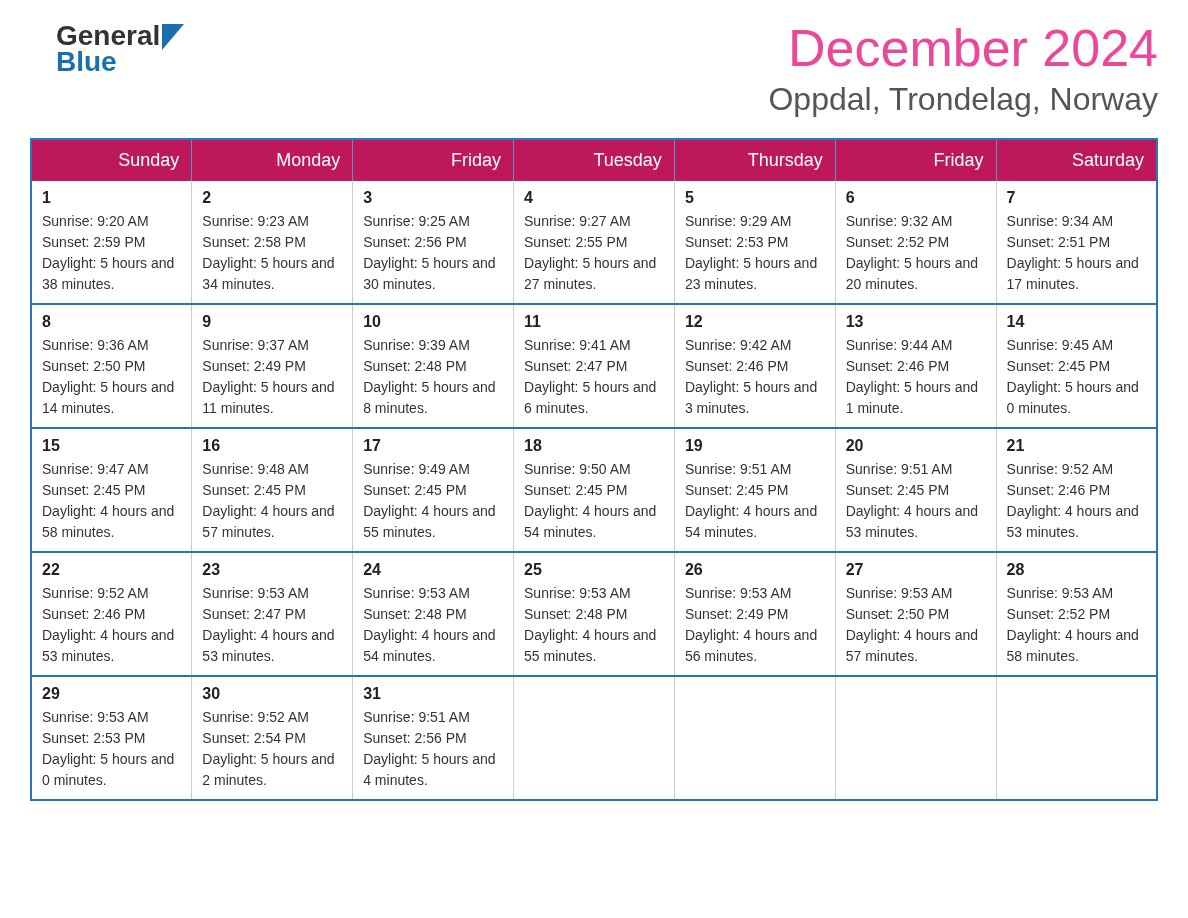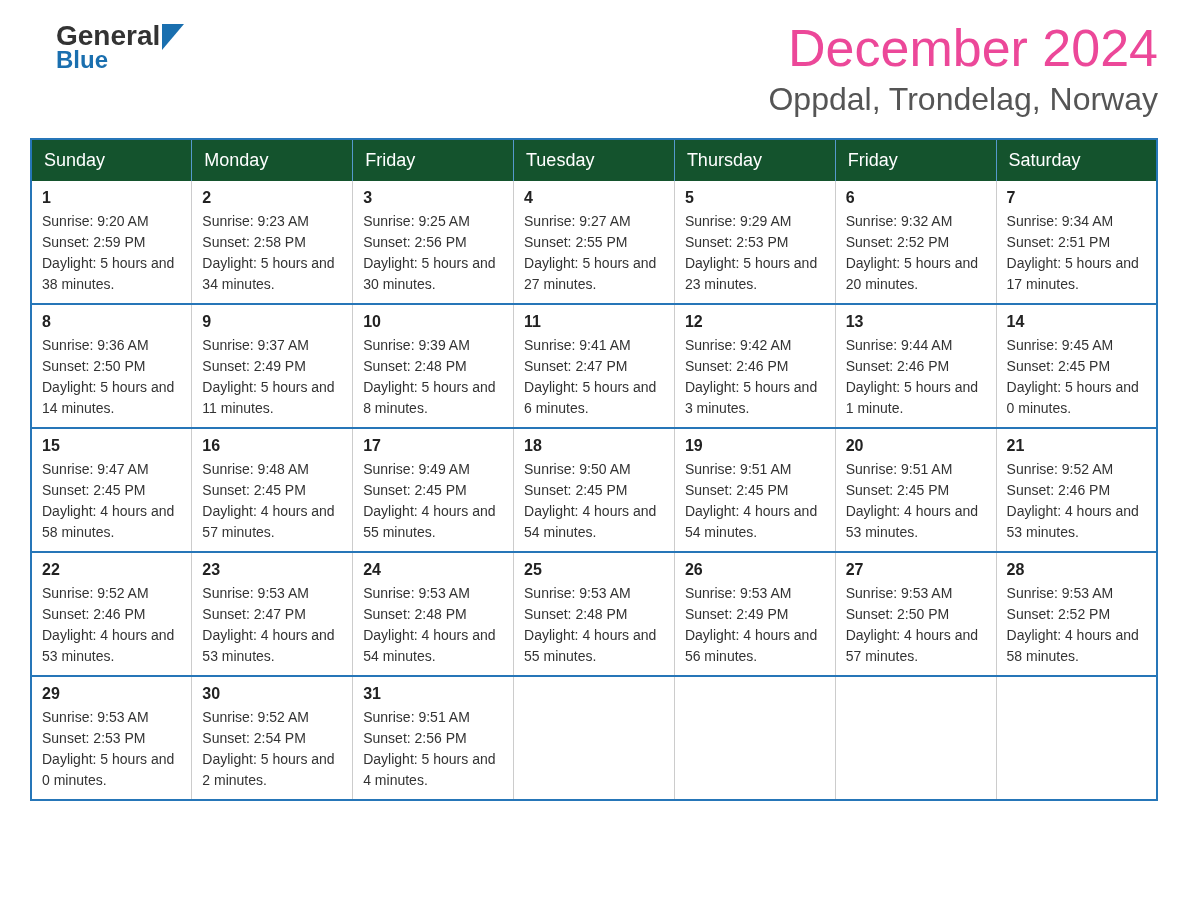--- a/index.html
+++ b/index.html
@@ -16,21 +16,21 @@
       align-items: flex-start;
       margin-bottom: 20px;
       margin-left: 26px;
     }
     .logo-text-general {
       font-size: 28px;
       font-weight: bold;
       color: #333;
     }
     .logo-text-blue {
-      font-size: 24px;
+      font-size: 28px;
       font-weight: bold;
       color: #1a6faf;
     }
     .logo-wrapper {
       display: flex;
       flex-direction: column;
       align-items: flex-start;
     }
     .logo-top-row {
       display: flex;
@@ -49,26 +49,26 @@
       font-size: 32px;
       color: #555;
       margin-top: 4px;
     }
     .calendar-table {
       width: 100%;
       border-collapse: collapse;
       border: 2px solid #2676b8;
     }
     .calendar-table th {
-      background-color: #14532d;
+      background-color: #be185d;
       color: #fff;
       font-size: 18px;
       font-weight: normal;
       padding: 10px 12px;
-      text-align: left;
+      text-align: right;
       border-right: 1px solid #5599cc;
     }
     .calendar-table th:last-child {
       border-right: none;
     }
     .calendar-table td {
       vertical-align: top;
       padding: 8px 10px;
       border-right: 1px solid #ccc;
       border-bottom: 2px solid #2676b8;

